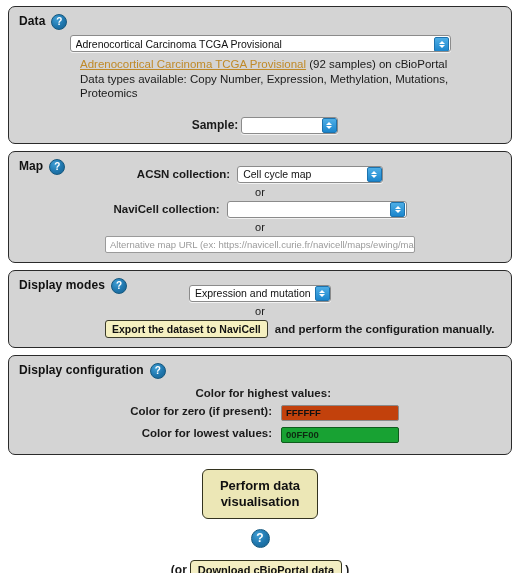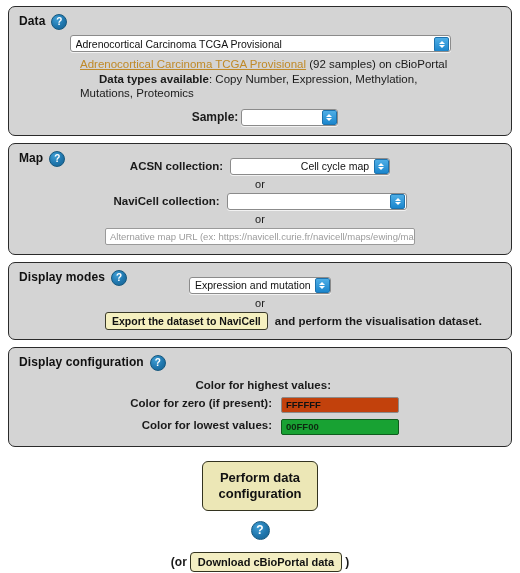--- a/index.html
+++ b/index.html
@@ -154,27 +154,27 @@
     margin: 5px 0 0 61px;
     font-size: 11.5px;
     line-height: 14.5px;
     color: #1a1a1a;
     max-width: 390px;
   }
   .study-link {
     color: #c08a28;
     text-decoration: underline;
   }
-  .bold { font-weight: bold; margin-left: 19px; }
+  .bold { font-weight: normal; }
   .sample-row {
     display: flex;
     justify-content: center;
     align-items: center;
     gap: 3px;
-    margin-top: 8px;
+    margin-top: 16px;
     padding-left: 10px;
   }
   .sample-label {
     font-size: 12px;
     font-weight: bold;
   }
   .sample-select { width: 97px; }
 
   
   .map-row {
@@ -182,21 +182,21 @@
     justify-content: center;
     align-items: center;
     gap: 7px;
     margin-top: 2px;
   }
   .map-label {
     font-size: 11.5px;
     font-weight: bold;
     text-align: left;
   }
-  .acsn-select { width: 160px; justify-content: flex-end; }
+  .acsn-select { width: 146px; }
   .navicell-select { width: 180px; }
   .map-url {
     width: 310px;
     margin: 0 auto;
   }
 
   
   .mode-select { width: 142px; }
   .mode-row {
     display: flex;
@@ -388,21 +388,21 @@
             <i class="up"></i>
             <i class="dn"></i>
           </span>
       </div>
     </div>
 
     <div class="or">or</div>
 
     <div class="export-row">
       <button class="btn-yellow">Export the dataset to NaviCell</button>
-      <span class="export-note">and perform the visualisation dataset.</span>
+      <span class="export-note">and perform the configuration manually.</span>
     </div>
   </div>
 
   <div class="panel" style="padding-bottom:11px;">
     <div class="panel-title">
       <span>Display configuration</span>
       <span class="help-icon">?</span>
     </div>
 
     <div class="cfg-row" style="margin-top:8px;">
@@ -416,21 +416,21 @@
 
     <div class="cfg-row">
       <span class="cfg-label">Color for lowest values:</span>
       <div class="cfg-field" style="background:#18a233; color:#0d2a10; border-color:#0e5c1d;">00FF00</div>
     </div>
   </div>
 
   <div class="actions">
     <button class="btn-main">
       <span>Perform data</span><br>
-      <span>configuration</span>
+      <span>visualisation</span>
     </button>
 
     <span class="help-icon big">?</span>
 
     <div class="download-row">
       <span>(or</span>
       <button class="btn-download">Download cBioPortal data</button>
       <span>)</span>
     </div>
   </div>

